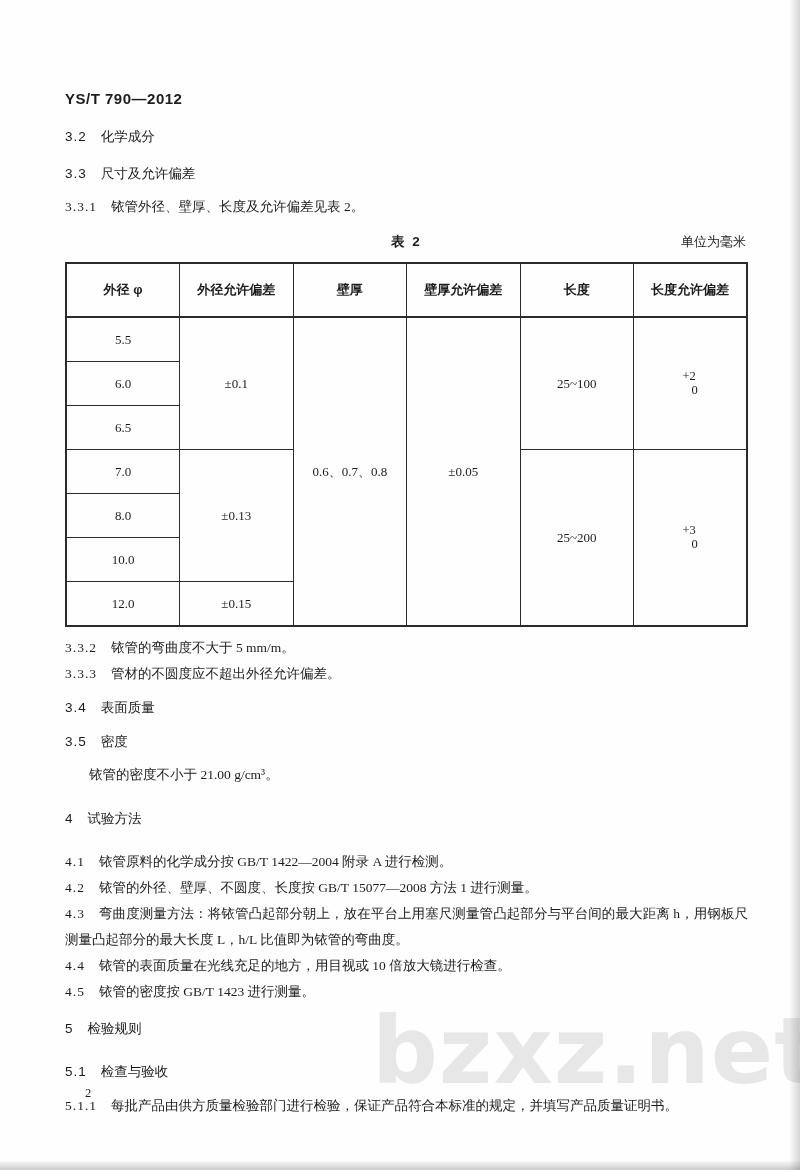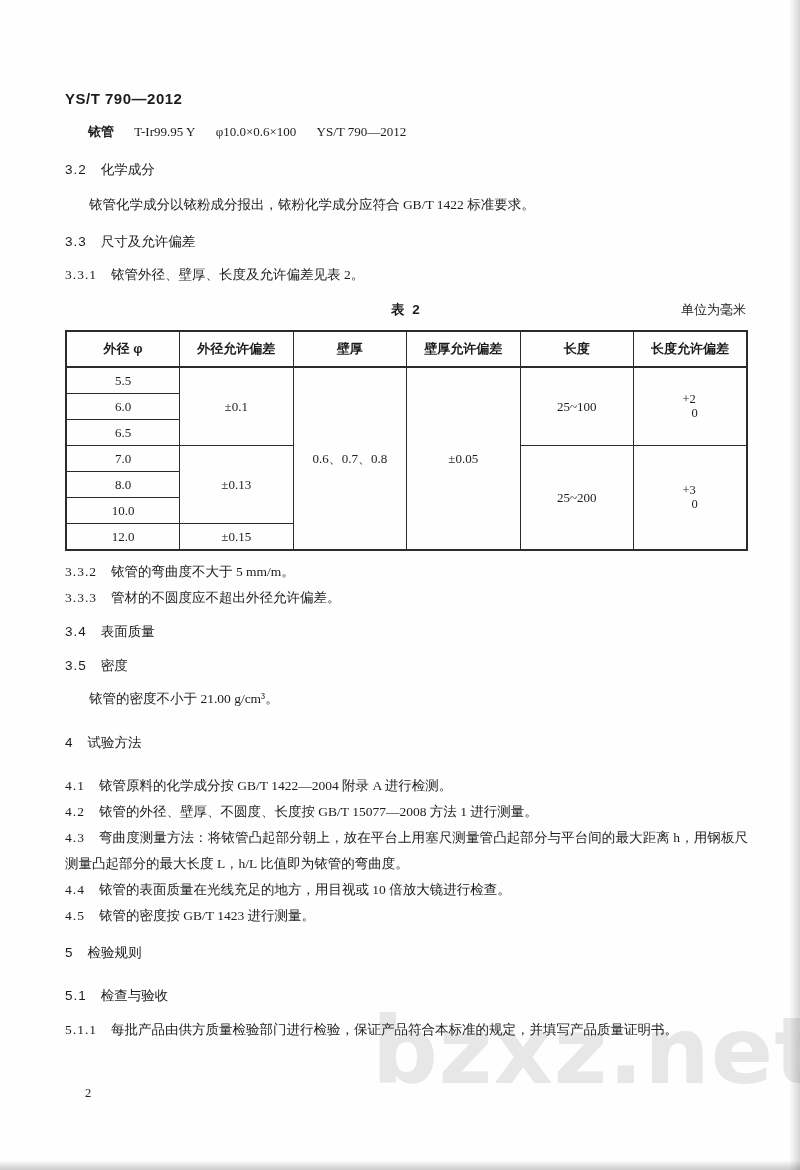--- a/index.html
+++ b/index.html
@@ -62,21 +62,21 @@
   .tunit { position:absolute; right:2px; font-size:13px; line-height:26px; }
   table.spec {
     margin-top:7px; width:683px;
     border-collapse:collapse; table-layout:fixed;
     border:2px solid #2b2b2b;
     font-size:13px;
   }
   table.spec th, table.spec td {
     border:1px solid #2b2b2b;
     text-align:center; vertical-align:middle;
-    padding:0 2px;
+    padding:9px 2px;
   }
   table.spec th {
     height:34px;
     font-family:"Liberation Sans","DejaVu Sans",sans-serif;
     font-weight:bold; font-size:13px;
     border-bottom:2px solid #2b2b2b;
   }
   table.spec td { height:25px; }
   .tol { display:inline-block; text-align:left; font-size:12.5px; line-height:14px; }
   .tol .up { display:block; }
@@ -90,34 +90,25 @@
 <body>
 
 <div class="page">
 
   <div class="watermark">bzxz.net</div>
 
   <div class="content">
 
     <div class="doc-header">YS/T 790—2012</div>
 
-    <div class="marking">
-      <span class="part part-name">铱管</span>
-      <span class="part">T-Ir99.95 Y</span>
-      <span class="part">φ10.0×0.6×100</span>
-      <span class="part">YS/T 790—2012</span>
-    </div>
 
     <div class="clause heading m12">
       <span class="cnum">3.2</span><span>化学成分</span>
     </div>
 
-    <div class="clause indent-para m9">
-      <span>铱管化学成分以铱粉成分报出，铱粉化学成分应符合 GB/T 1422 标准要求。</span>
-    </div>
 
     <div class="clause heading m11">
       <span class="cnum">3.3</span><span>尺寸及允许偏差</span>
     </div>
 
     <div class="clause m7">
       <span class="cnum">3.3.1</span><span>铱管外径、壁厚、长度及允许偏差见表 2。</span>
     </div>
 
     <div class="caption-row">

